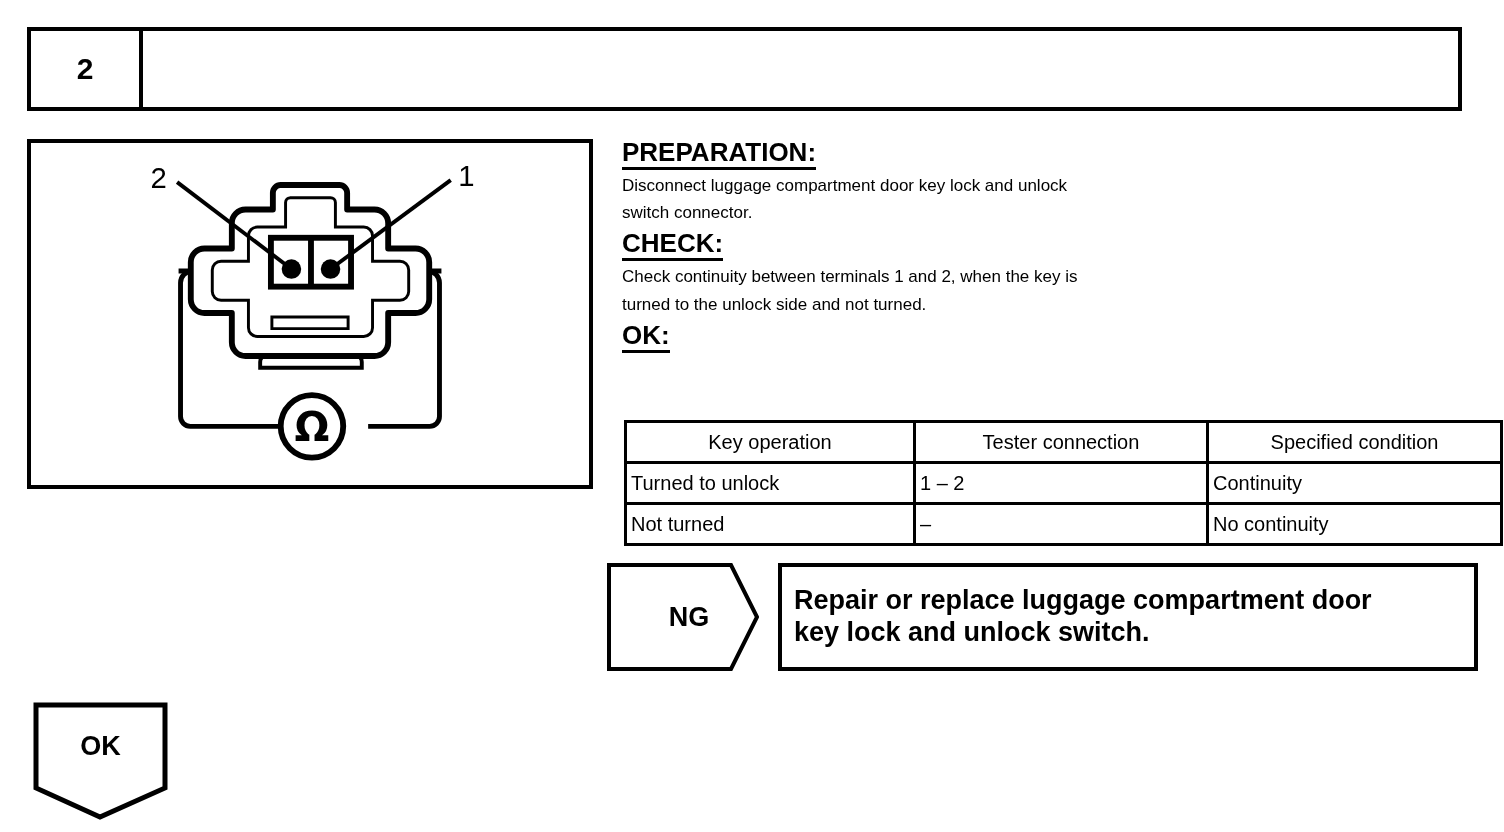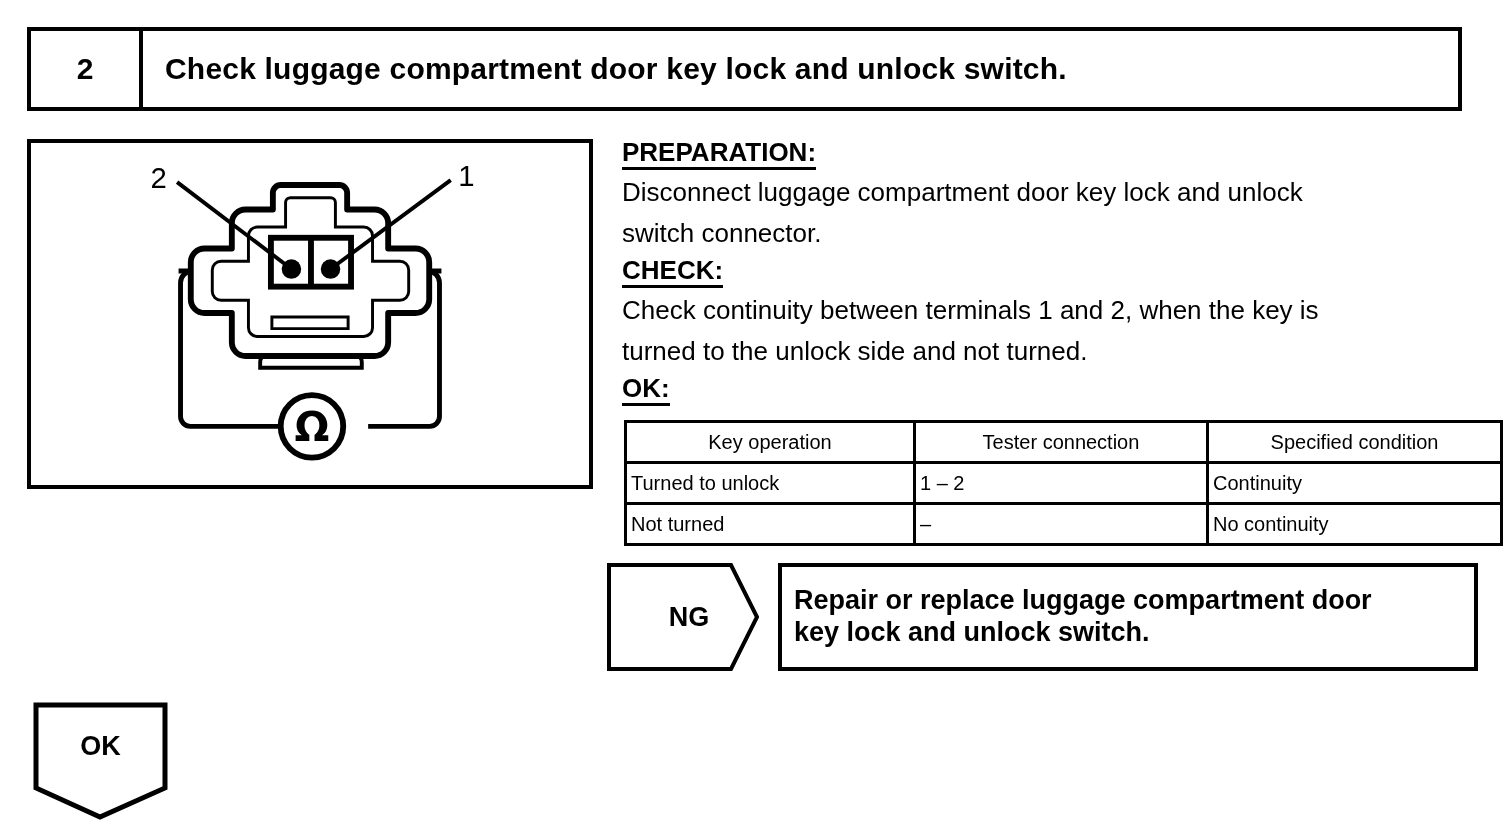--- a/index.html
+++ b/index.html
@@ -70,21 +70,21 @@
   .sec-heading {
     font-size: 26px;
     font-weight: bold;
     line-height: 1.08;
     display: inline-block;
     border-bottom: 3px solid #000;
     padding-bottom: 1px;
     margin-bottom: 3px;
   }
   .sec-body {
-    font-size: 26px;
+    font-size: 17px;
     line-height: 1.48;
     text-align: justify;
     margin: 0 0 2px 0;
   }
   .sec-body.last-line { text-align: left; }
   .block { margin-bottom: 4px; }
 
   
   #result-table {
     position: absolute;
@@ -173,21 +173,20 @@
     justify-content: center;
     font-size: 27px;
     font-weight: bold;
   }
 </style>
 </head>
 <body>
 
 <div id="step-header">
   <div id="step-number-cell">2</div>
-  <div id="step-title-cell">Check luggage compartment door key lock and unlock switch.</div>
 </div>
 
 <div id="figure-box">
   <svg id="figure-svg" viewBox="0 0 566 350" xmlns="http://www.w3.org/2000/svg">
     <g fill="none" stroke="#000" stroke-width="5" stroke-linecap="square">
 
       <path d="M 164 131 L 171 131 L 171 131"></path>
       <path d="M 163 131 h -0.5 a 12 12 0 0 0 -12 12 V 280 a 10 10 0 0 0 10 10 H 278"></path>
       <path d="M 403 131 h 0.5 a 12 12 0 0 1 12 12 V 280 a 10 10 0 0 1 -10 10 H 345"></path>
 

